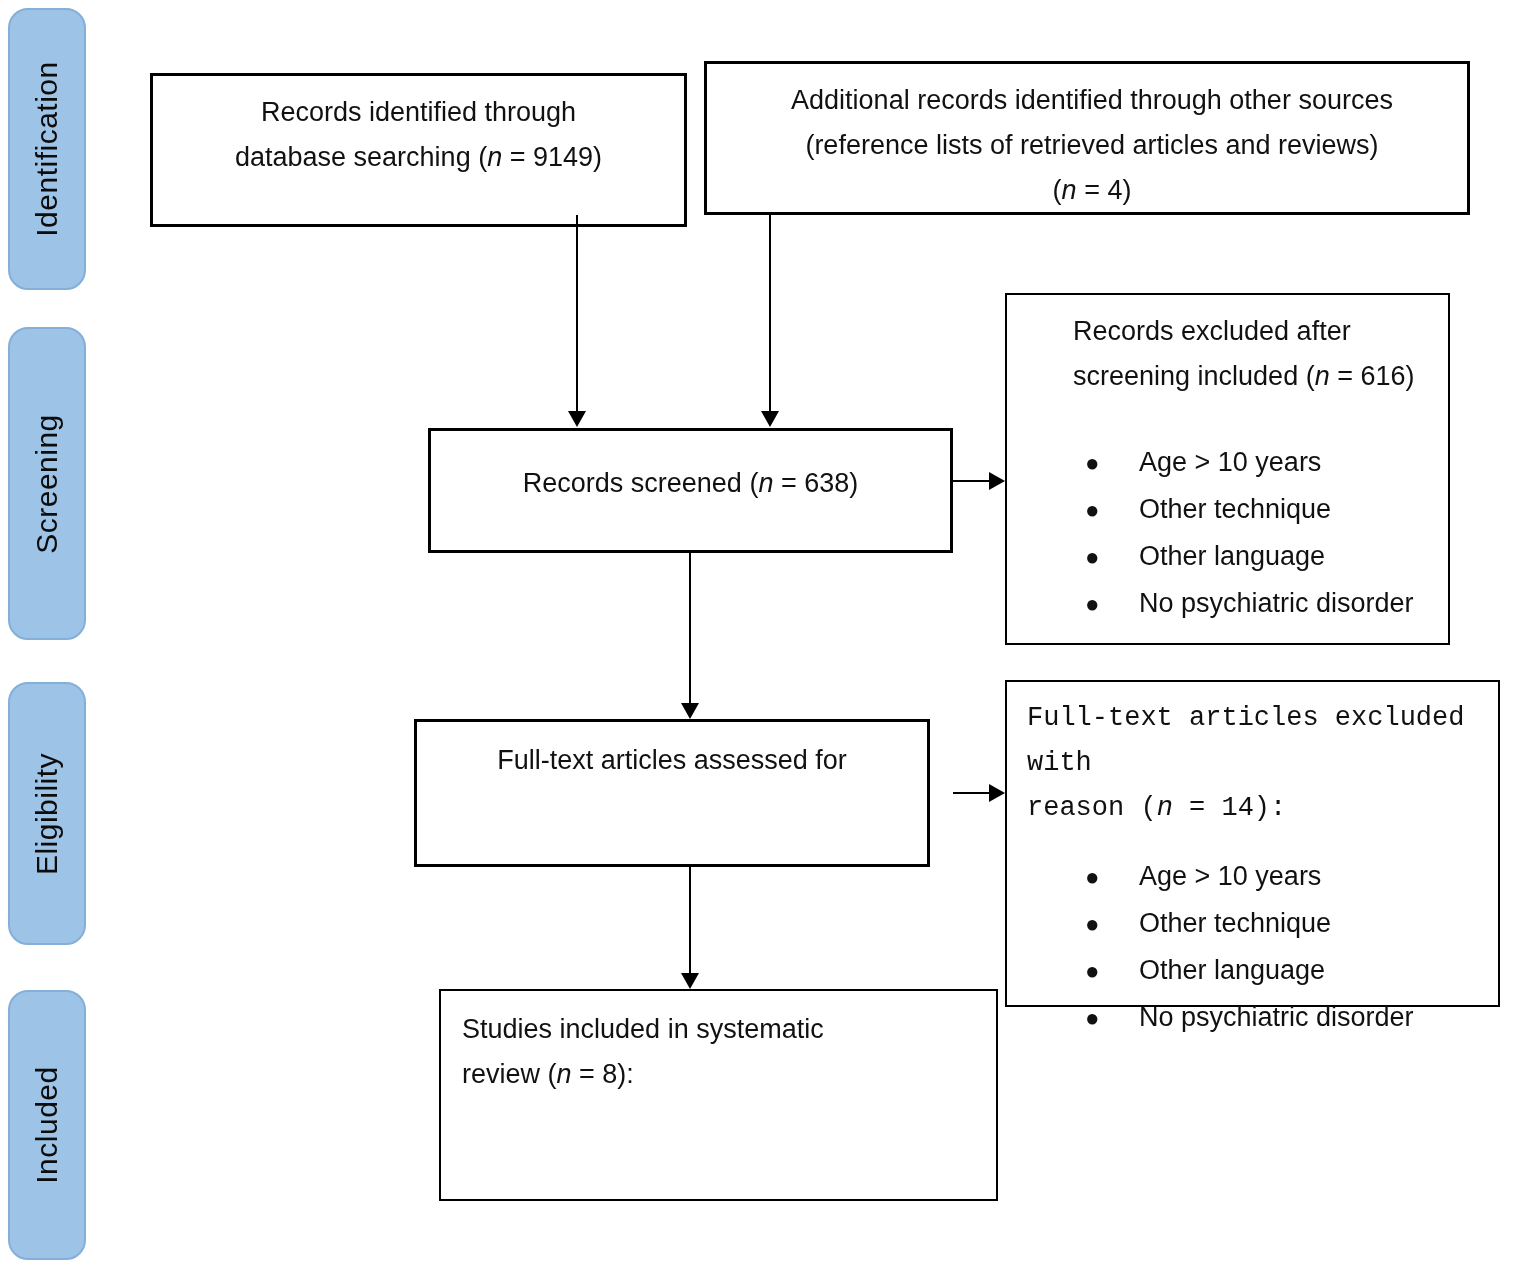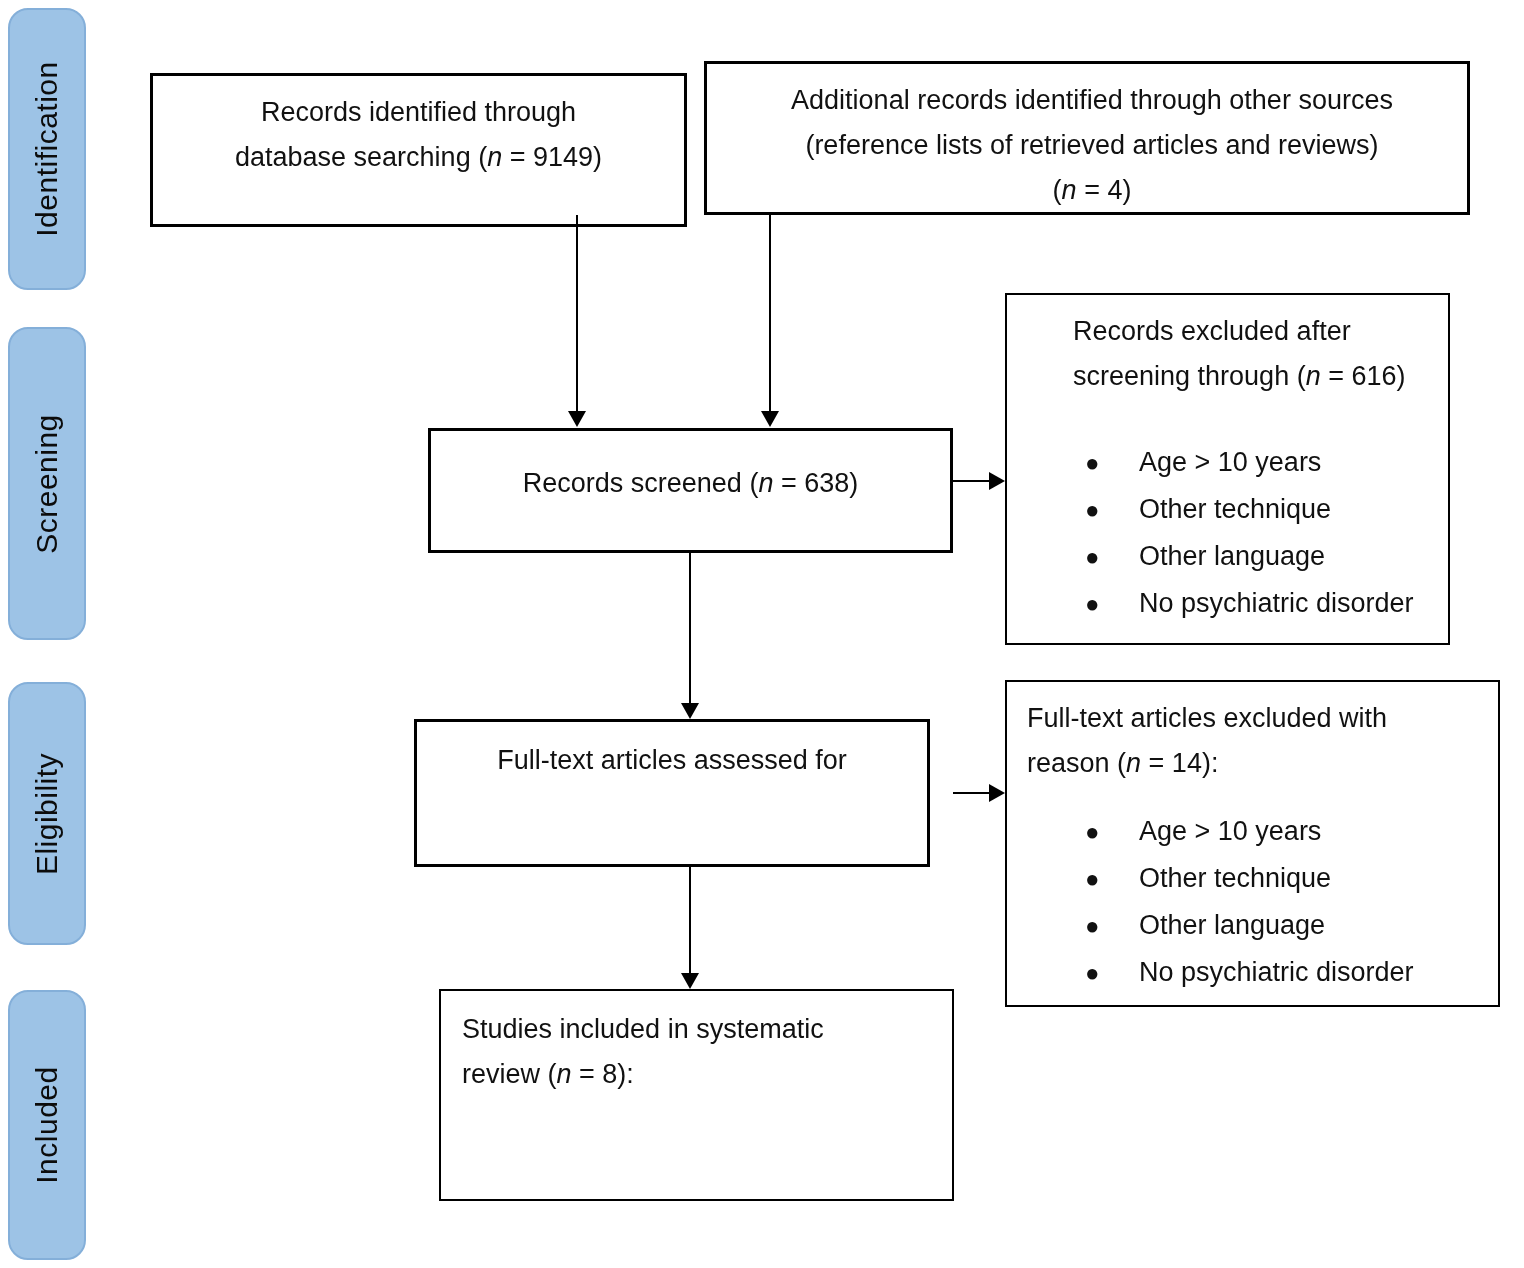--- a/index.html
+++ b/index.html
@@ -112,21 +112,21 @@
 
   <div class="fbox center" style="left:428px;top:428px;width:525px;height:125px;">
     <div class="txt" style="padding-top:30px;">
         <div><span>Records screened (</span><span class="seg-i">n</span><span> = 638)</span></div>
       </div>
   </div>
 
   <div class="fbox thin left" style="left:1005px;top:293px;width:445px;height:352px;">
     <div class="txt" style="padding-left:66px;padding-right:10px;">
         <div><span>Records excluded after</span></div>
-        <div><span>screening through (</span><span class="seg-i">n</span><span> = 616)</span></div>
+        <div><span>screening included (</span><span class="seg-i">n</span><span> = 616)</span></div>
       </div>
     <ul class="reasons" style="margin-top:40px;">
         <li>
           <span class="dot">●</span>
           <span>Age &gt; 10 years</span>
         </li>
         <li>
           <span class="dot">●</span>
           <span>Other technique</span>
         </li>
@@ -141,21 +141,21 @@
       </ul>
   </div>
 
   <div class="fbox center" style="left:414px;top:719px;width:516px;height:148px;">
     <div class="txt" style="padding-top:16px;">
         <div><span>Full-text articles assessed for</span></div>
       </div>
   </div>
 
   <div class="fbox thin left" style="left:1005px;top:680px;width:495px;height:327px;">
-    <div class="txt" style="padding-left:20px;padding-right:10px;">
+    <div class="txt" style="padding-left:20px;padding-right:10px;font-family:Liberation Mono, monospace;">
         <div><span>Full-text articles excluded with</span></div>
         <div><span>reason (</span><span class="seg-i">n</span><span> = 14):</span></div>
       </div>
     <ul class="reasons" style="margin-top:22px;">
         <li>
           <span class="dot">●</span>
           <span>Age &gt; 10 years</span>
         </li>
         <li>
           <span class="dot">●</span>
@@ -165,21 +165,21 @@
           <span class="dot">●</span>
           <span>Other language</span>
         </li>
         <li>
           <span class="dot">●</span>
           <span>No psychiatric disorder</span>
         </li>
       </ul>
   </div>
 
-  <div class="fbox thin left" style="left:439px;top:989px;width:515px;height:212px;">
+  <div class="fbox thin left" style="left:439px;top:989px;width:559px;height:212px;">
     <div class="txt" style="padding-left:21px;padding-top:16px;padding-right:10px;">
         <div><span>Studies included in systematic</span></div>
         <div><span>review (</span><span class="seg-i">n</span><span> = 8):</span></div>
       </div>
   </div>
 
   <div class="varrow" style="left:576px;top:215px;height:196px;"></div>
   <div class="varrow" style="left:769px;top:215px;height:196px;"></div>
   <div class="harrow" style="left:953px;top:480px;width:36px;"></div>
   <div class="varrow" style="left:689px;top:553px;height:150px;"></div>

